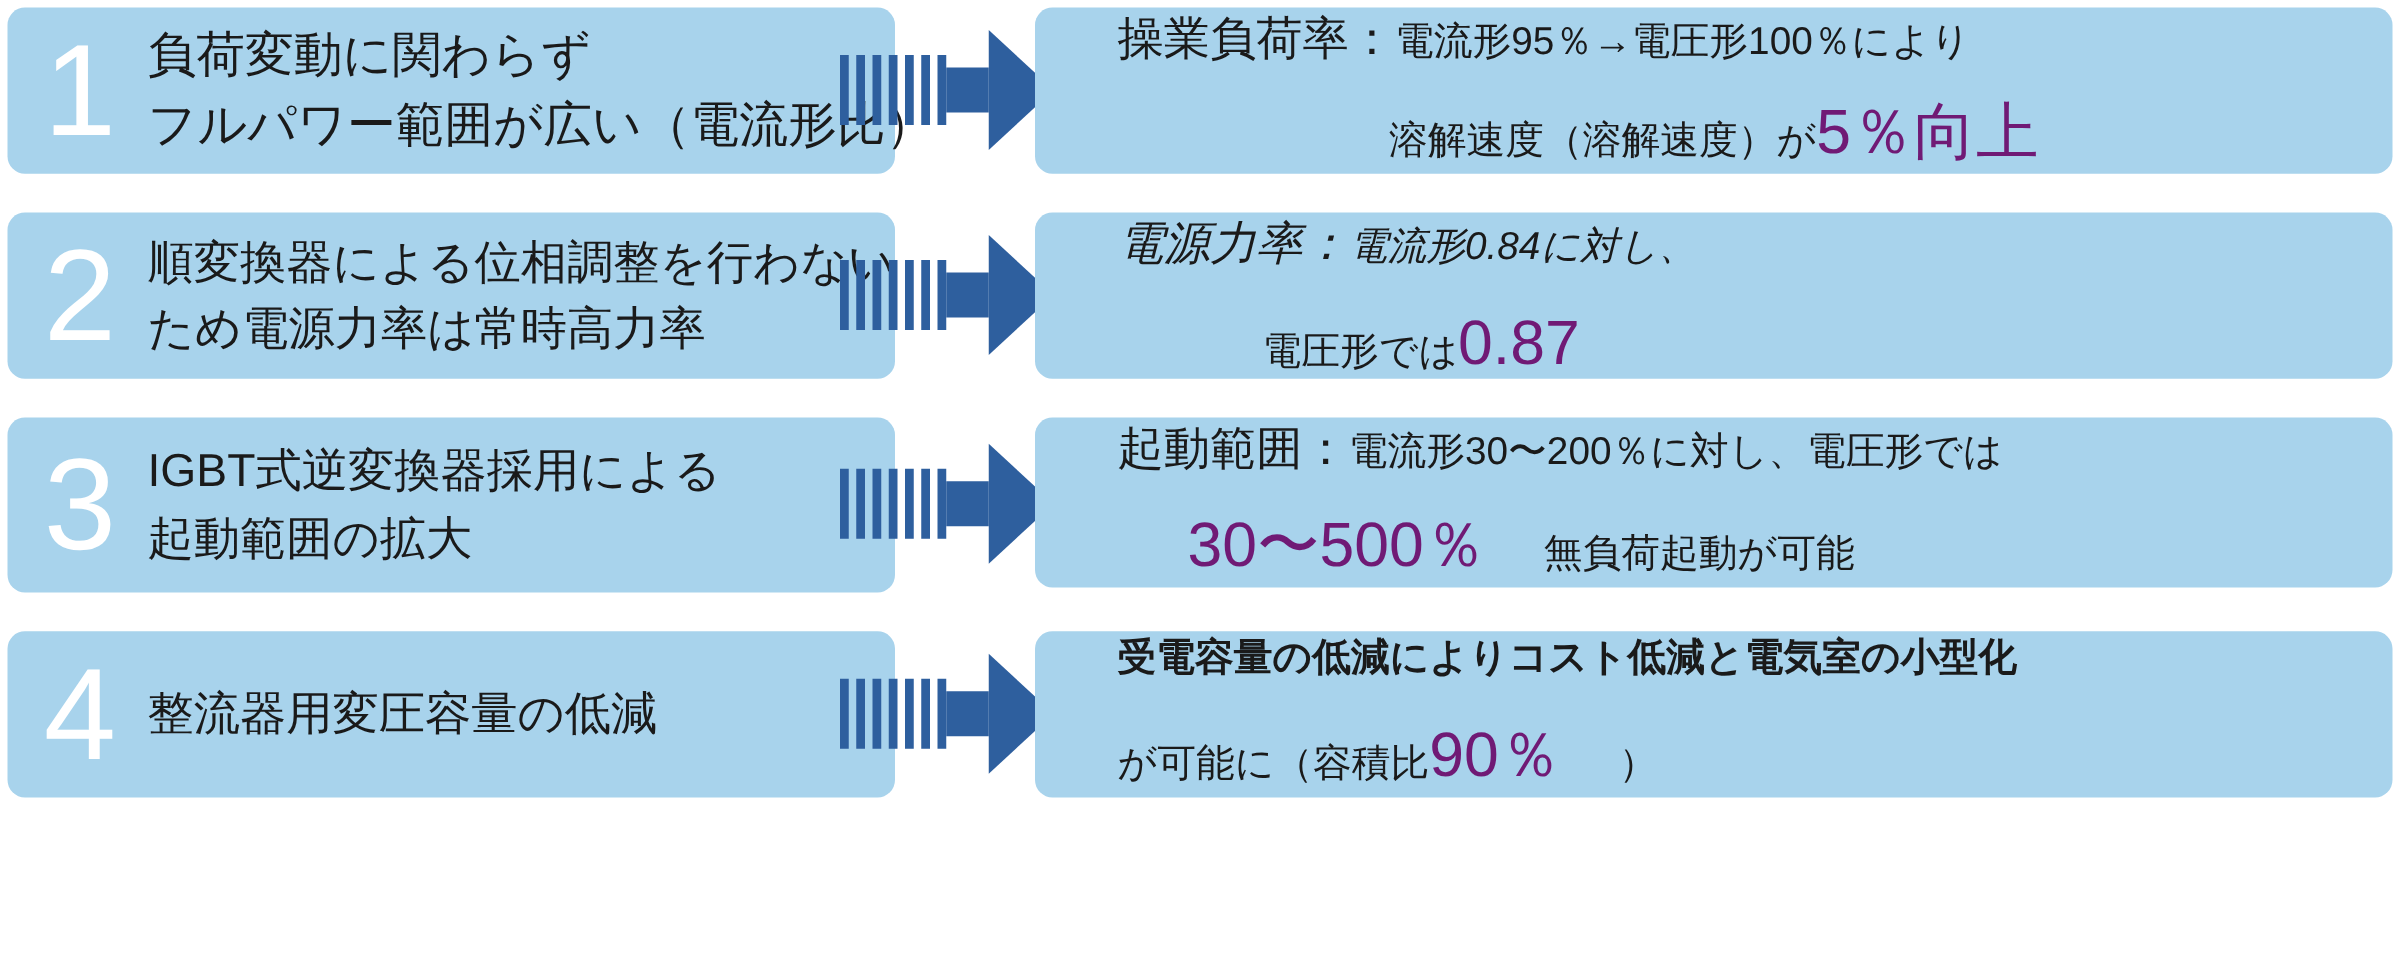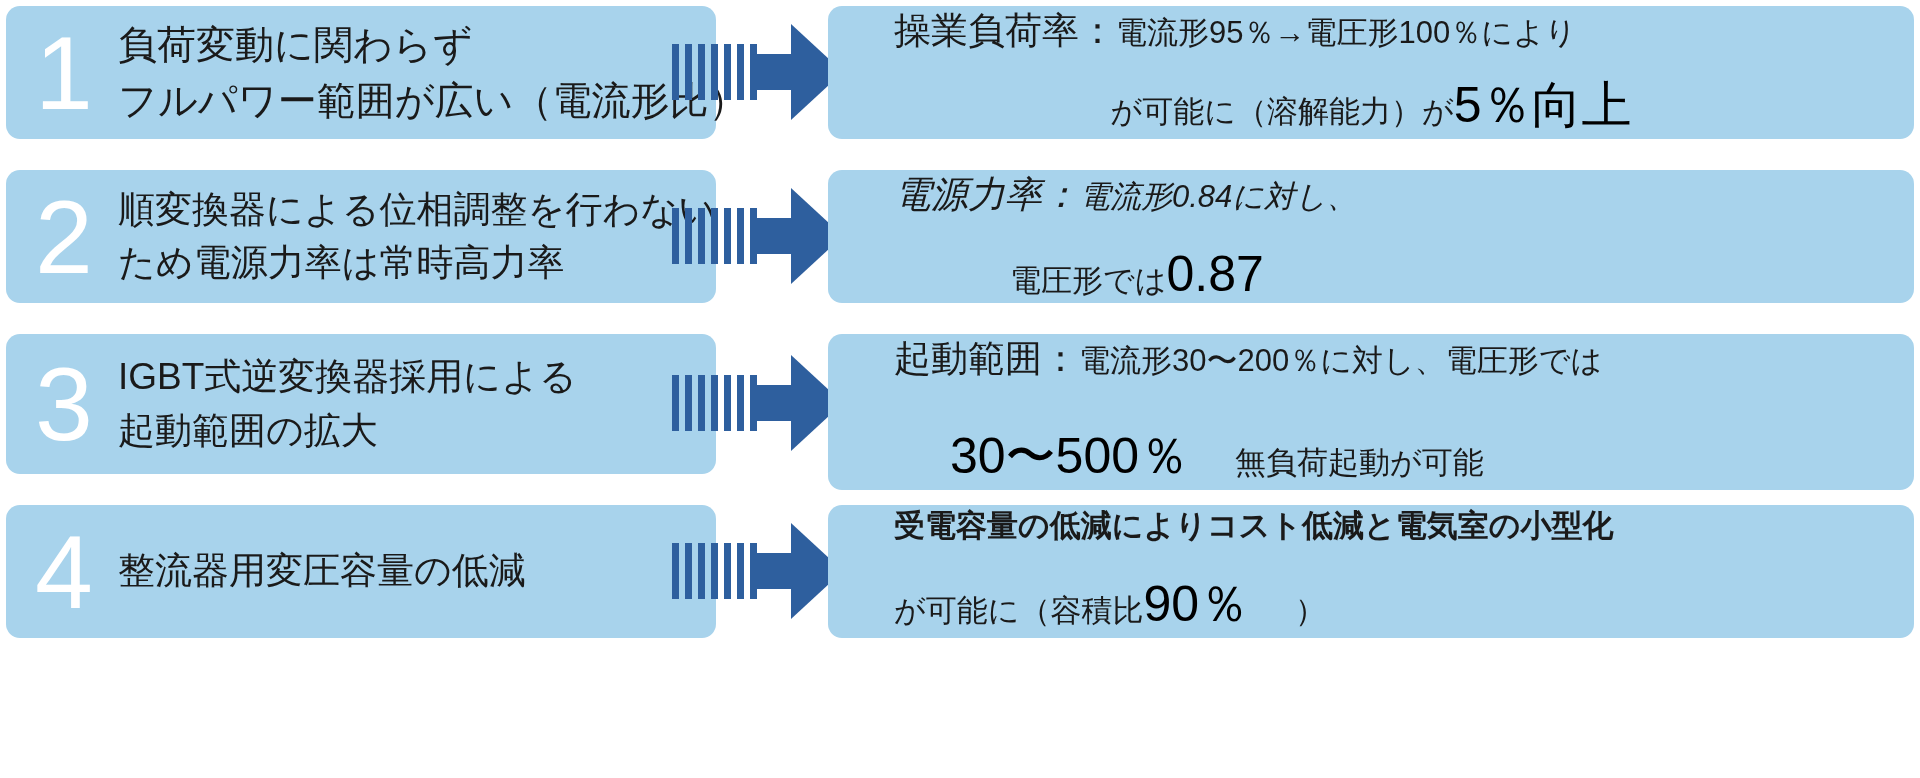--- a/index.html
+++ b/index.html
@@ -80,21 +80,21 @@
     flex-direction: column;
     justify-content: space-between;
   }
   .rline {
     display: block;
     white-space: nowrap;
     color: #1a1a1a;
   }
   .r-head { font-size: 37px; }
   .r-body { font-size: 31px; }
-  .r-red  { color: #000000; }
+  .r-red  { color: #701a75; }
   .r-huge { font-size: 50px; }
   .gapsp  { display:inline-block; width: 46px; }
 </style>
 </head>
 <body>
 
 <div class="board">
 
   <div class="row" style="top:0px;">
     <div class="left-panel" style="top:6px; height:133px; width:710px;">
@@ -117,21 +117,21 @@
       </div>
       <div style="width:34px; height:36px; background:#2e5f9e;"></div>
       <div class="arrow-head" style="border-top:48px solid transparent; border-bottom:48px solid transparent; border-left:52px solid #2e5f9e;"></div>
     </div>
 
     <div class="right-panel" style="left:828px; top:6px; height:133px; width:1086px; padding:0 26px 0 66px;">
       <span class="rline" style="text-align:left;">
         <span class="r-head">操業負荷率：</span><span class="r-body">電流形95％→電圧形100％により</span>
       </span>
       <span class="rline" style="text-align:center; padding-right:40px;">
-        <span class="r-body">が可能に（溶解能力）が</span><span class="r-red r-huge">5％向上</span>
+        <span class="r-body">溶解速度（溶解速度）が</span><span class="r-red r-huge">5％向上</span>
       </span>
     </div>
   </div>
 
   <div class="row" style="top:0px;">
     <div class="left-panel" style="top:170px; height:133px; width:710px;">
       <div class="num" style="font-size:104px; width:96px; margin-left:10px;">2</div>
       <div class="left-text" style="font-size:37px; line-height:1.42; margin-left:6px;">
         <span class="tline">順変換器による位相調整を行わない</span>
         <span class="tline">ため電源力率は常時高力率</span>
@@ -178,21 +178,21 @@
         <div class="stripe" style="width:7px; margin-right:6px;"></div>
         <div class="stripe" style="width:7px; margin-right:6px;"></div>
         <div class="stripe" style="width:7px; margin-right:6px;"></div>
         <div class="stripe" style="width:7px; margin-right:6px;"></div>
         <div class="stripe" style="width:7px; margin-right:0px;"></div>
       </div>
       <div style="width:34px; height:36px; background:#2e5f9e;"></div>
       <div class="arrow-head" style="border-top:48px solid transparent; border-bottom:48px solid transparent; border-left:52px solid #2e5f9e;"></div>
     </div>
 
-    <div class="right-panel" style="left:828px; top:334px; height:156px; width:1086px; padding:0 20px 0 66px;">
+    <div class="right-panel" style="left:828px; top:334px; height:136px; width:1086px; padding:0 20px 0 66px;">
       <span class="rline" style="text-align:left;">
         <span class="r-head">起動範囲：</span><span class="r-body">電流形30〜200％に対し、電圧形では</span>
       </span>
       <span class="rline" style="text-align:left; padding-left:56px;">
         <span class="r-red r-huge">30〜500％</span><span class="gapsp"></span><span class="r-body">無負荷起動が可能</span>
       </span>
     </div>
   </div>
 
   <div class="row" style="top:0px;">

